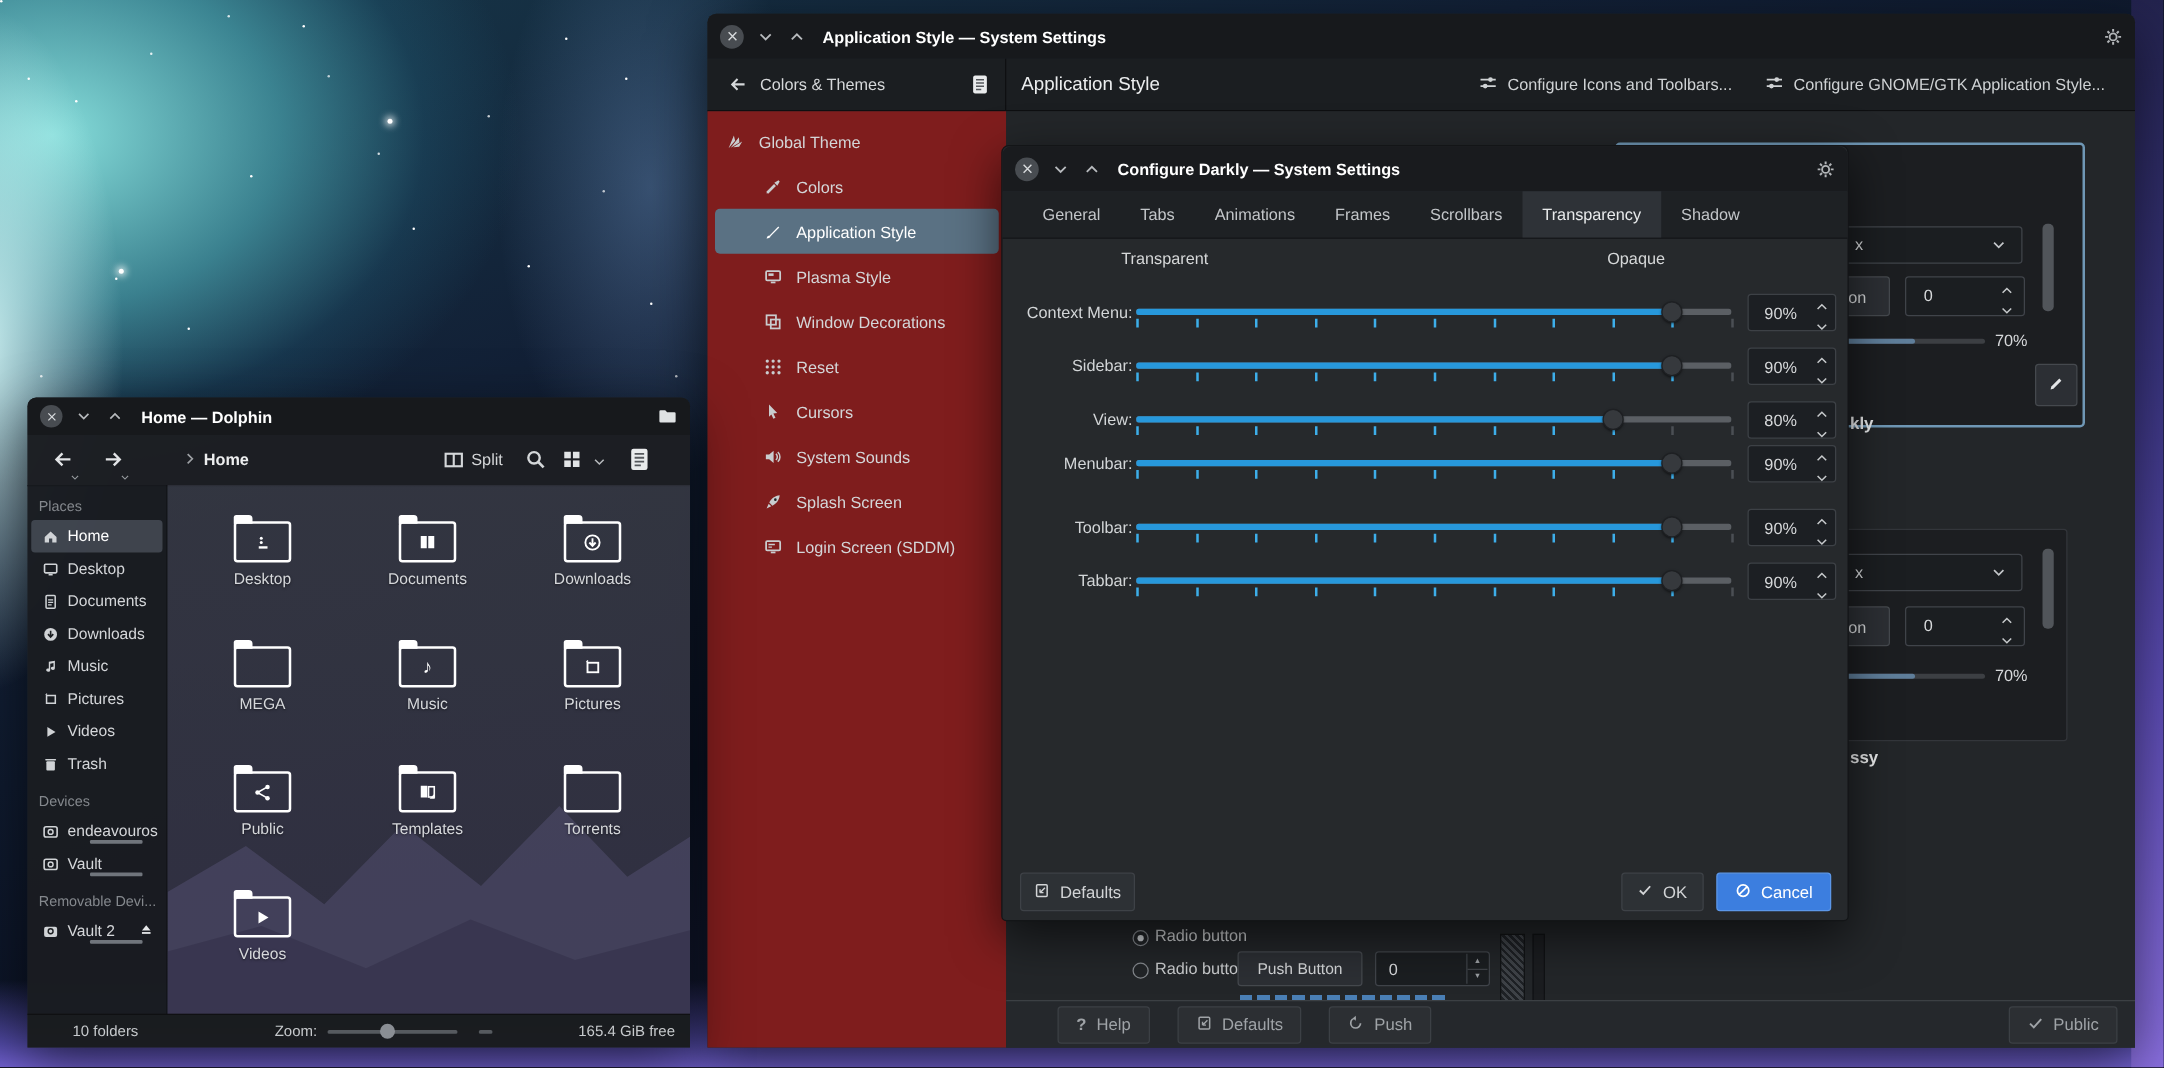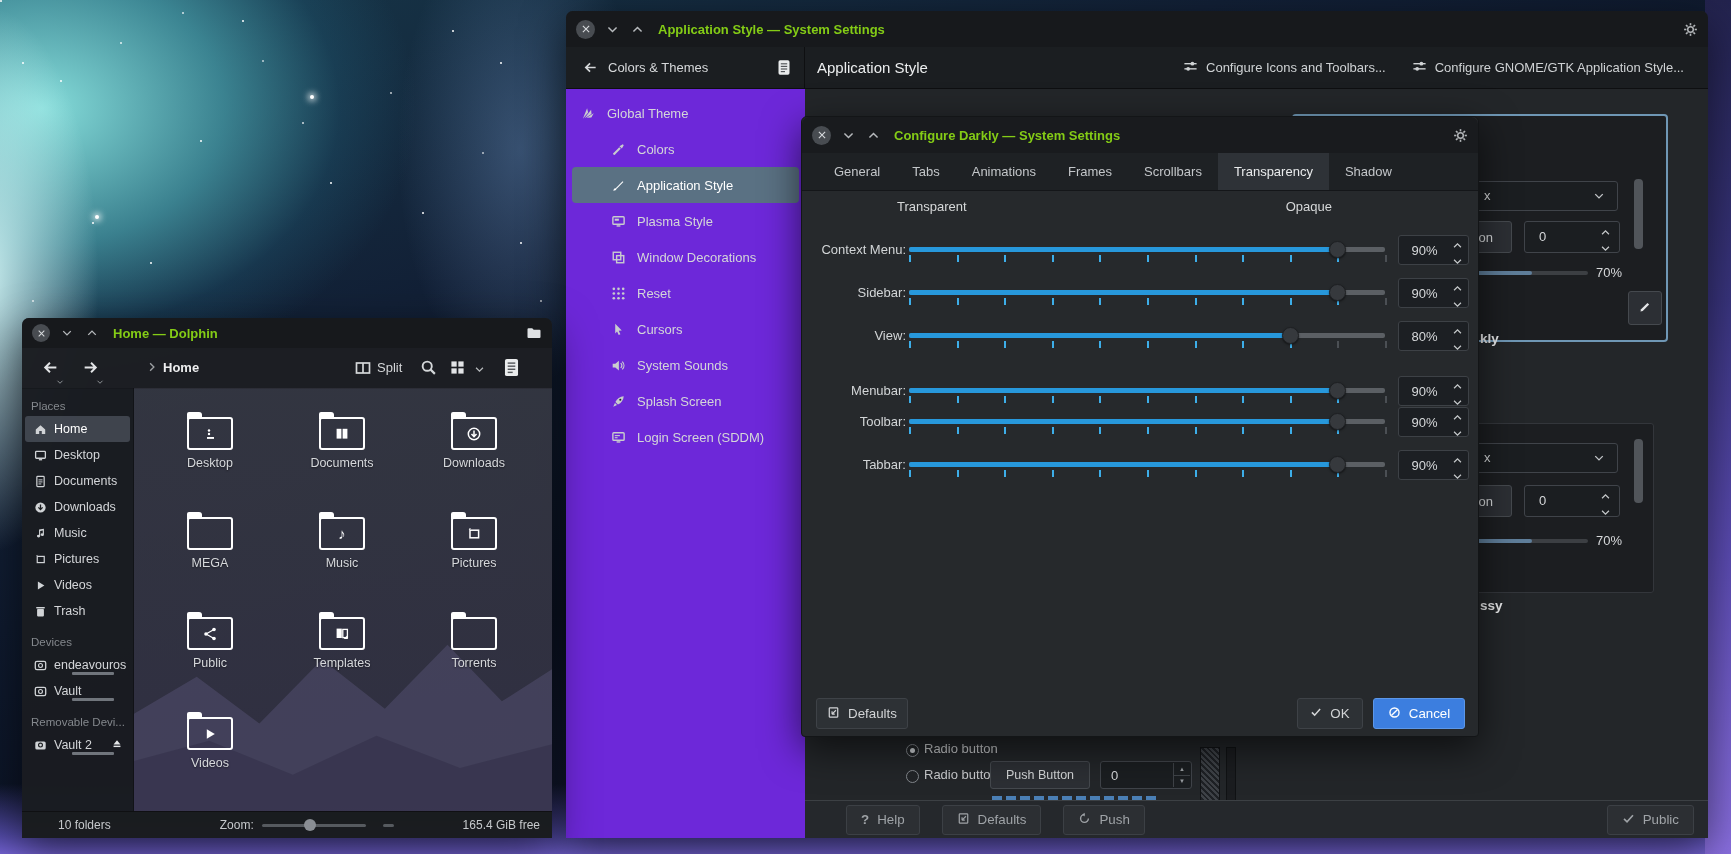--- a/index.html
+++ b/index.html
@@ -27,21 +27,21 @@
     1716px 62px #fff,1722px 182px rgba(255,255,255,.7),1712px 402px #fff;}
   .bigstar{width:4px;height:4px;border-radius:50%;background:#fff;box-shadow:0 0 6px 2px rgba(255,255,255,.8);}
 
   
   .win{box-shadow:0 14px 44px rgba(0,0,0,.55);border-radius:7px 7px 0 0;}
   .titlebar{height:30px;background:#17191c;display:flex;align-items:center;gap:9px;padding:0 10px;border-radius:7px 7px 0 0;}
   .titlebar.tall{height:36px;}
   .tb-close{width:19px;height:19px;border-radius:50%;background:#484c51;color:#d7dadc;
     display:flex;align-items:center;justify-content:center;flex:0 0 auto;}
   .tb-btn{display:flex;align-items:center;justify-content:center;width:16px;height:16px;flex:0 0 auto;}
-  .tb-title{font-weight:bold;color:#84cc16;white-space:nowrap;margin-left:4px;}
+  .tb-title{font-weight:bold;color:#ffffff;white-space:nowrap;margin-left:4px;}
   .tb-spacer{flex:1;}
 
   
   #dolphin{left:22px;top:318px;width:530px;height:520px;background:rgba(33,36,42,.88);}
   .dtoolbar{position:absolute;left:0;top:30px;width:100%;height:40px;background:rgba(28,30,35,.92);
     border-bottom:1px solid rgba(0,0,0,.35);}
   .dside{position:absolute;left:0;top:70px;width:112px;bottom:26px;background:rgba(24,26,31,.8);
     border-right:1px solid rgba(0,0,0,.3);padding-top:8px;box-sizing:border-box;overflow:hidden;}
   .dside .hdr{height:20px;line-height:20px;padding-left:9px;color:#84888d;font-size:11.5px;
     white-space:nowrap;overflow:hidden;}
@@ -72,21 +72,21 @@
 
   
   #syssettings{left:566px;top:11px;width:1142px;height:827px;background:#232629;}
   .ss-header{position:absolute;left:0;top:36px;width:100%;height:42px;background:#1b1e21;
     border-bottom:1px solid #0e0f11;display:flex;align-items:stretch;box-sizing:border-box;}
   .ss-header-left{width:239px;display:flex;align-items:center;gap:10px;padding:0 12px 0 16px;
     border-right:1px solid #0e0f11;box-sizing:border-box;}
   .ss-header-main{flex:1;display:flex;align-items:center;padding:0 24px 0 12px;gap:26px;}
   .ss-pagetitle{font-size:15px;color:#eceeef;}
   .hact{display:flex;align-items:center;gap:8px;color:#cfd2d4;white-space:nowrap;}
-  .ss-side{position:absolute;left:0;top:78px;width:239px;bottom:0;background:#6d28d9;padding-top:6px;box-sizing:border-box;}
+  .ss-side{position:absolute;left:0;top:78px;width:239px;bottom:0;background:#7f1d1d;padding-top:6px;box-sizing:border-box;}
   .ss-item{height:36px;display:flex;align-items:center;gap:11px;margin:0 6px;padding-left:9px;border-radius:4px;color:#d4d6d8;}
   .ss-item.ind{padding-left:39px;}
   .ss-item.sel{background:#5a7183;color:#fff;}
   .ss-content{position:absolute;left:239px;top:78px;right:0;bottom:0;background:#232629;}
   .tile{background:#1b1d20;border:1px solid #101214;}
   .card-sel{border:2px solid #6f97b5;border-radius:4px;background:#1c1e21;}
   .card{border:1px solid #33363b;border-radius:3px;background:#1c1e21;}
   .w-combo,.w-spin{background:#1b1e21;border:1px solid #40444a;border-radius:3px;box-sizing:border-box;}
   .w-btn{background:#2c2f34;border:1px solid #45494e;border-radius:3px;box-sizing:border-box;
     display:flex;align-items:center;justify-content:center;color:#d2d4d6;}
@@ -895,21 +895,21 @@
           </span>
           <span class="dspin">80%<span class="spin-arrows">
               <span><svg width="11" height="11" viewBox="0 0 16 16" xmlns="http://www.w3.org/2000/svg">
                   <path d="M3,10.5 L8,5.5 L13,10.5" stroke="#c6c9cb" stroke-width="1.8" fill="none"></path>
                 </svg></span>
               <span><svg width="11" height="11" viewBox="0 0 16 16" xmlns="http://www.w3.org/2000/svg">
                   <path d="M3,5.5 L8,10.5 L13,5.5" stroke="#c6c9cb" stroke-width="1.8" fill="none"></path>
                 </svg></span>
             </span></span>
         </div>
-        <div class="drow" style="top: 256px; text-decoration: underline;">
+        <div class="drow" style="top: 236px; text-decoration: underline;">
           <span class="dlabel">Menubar:</span>
           <span class="dslider">
             <span class="track">
               <span class="fill" style="width:428px;background:#2798dc;"></span>
             </span>
             <span class="tick" style="left:0px;background:#3daee9;"></span>
             <span class="tick" style="left:48px;background:#3daee9;"></span>
             <span class="tick" style="left:95px;background:#3daee9;"></span>
             <span class="tick" style="left:143px;background:#3daee9;"></span>
             <span class="tick" style="left:190px;background:#3daee9;"></span>

